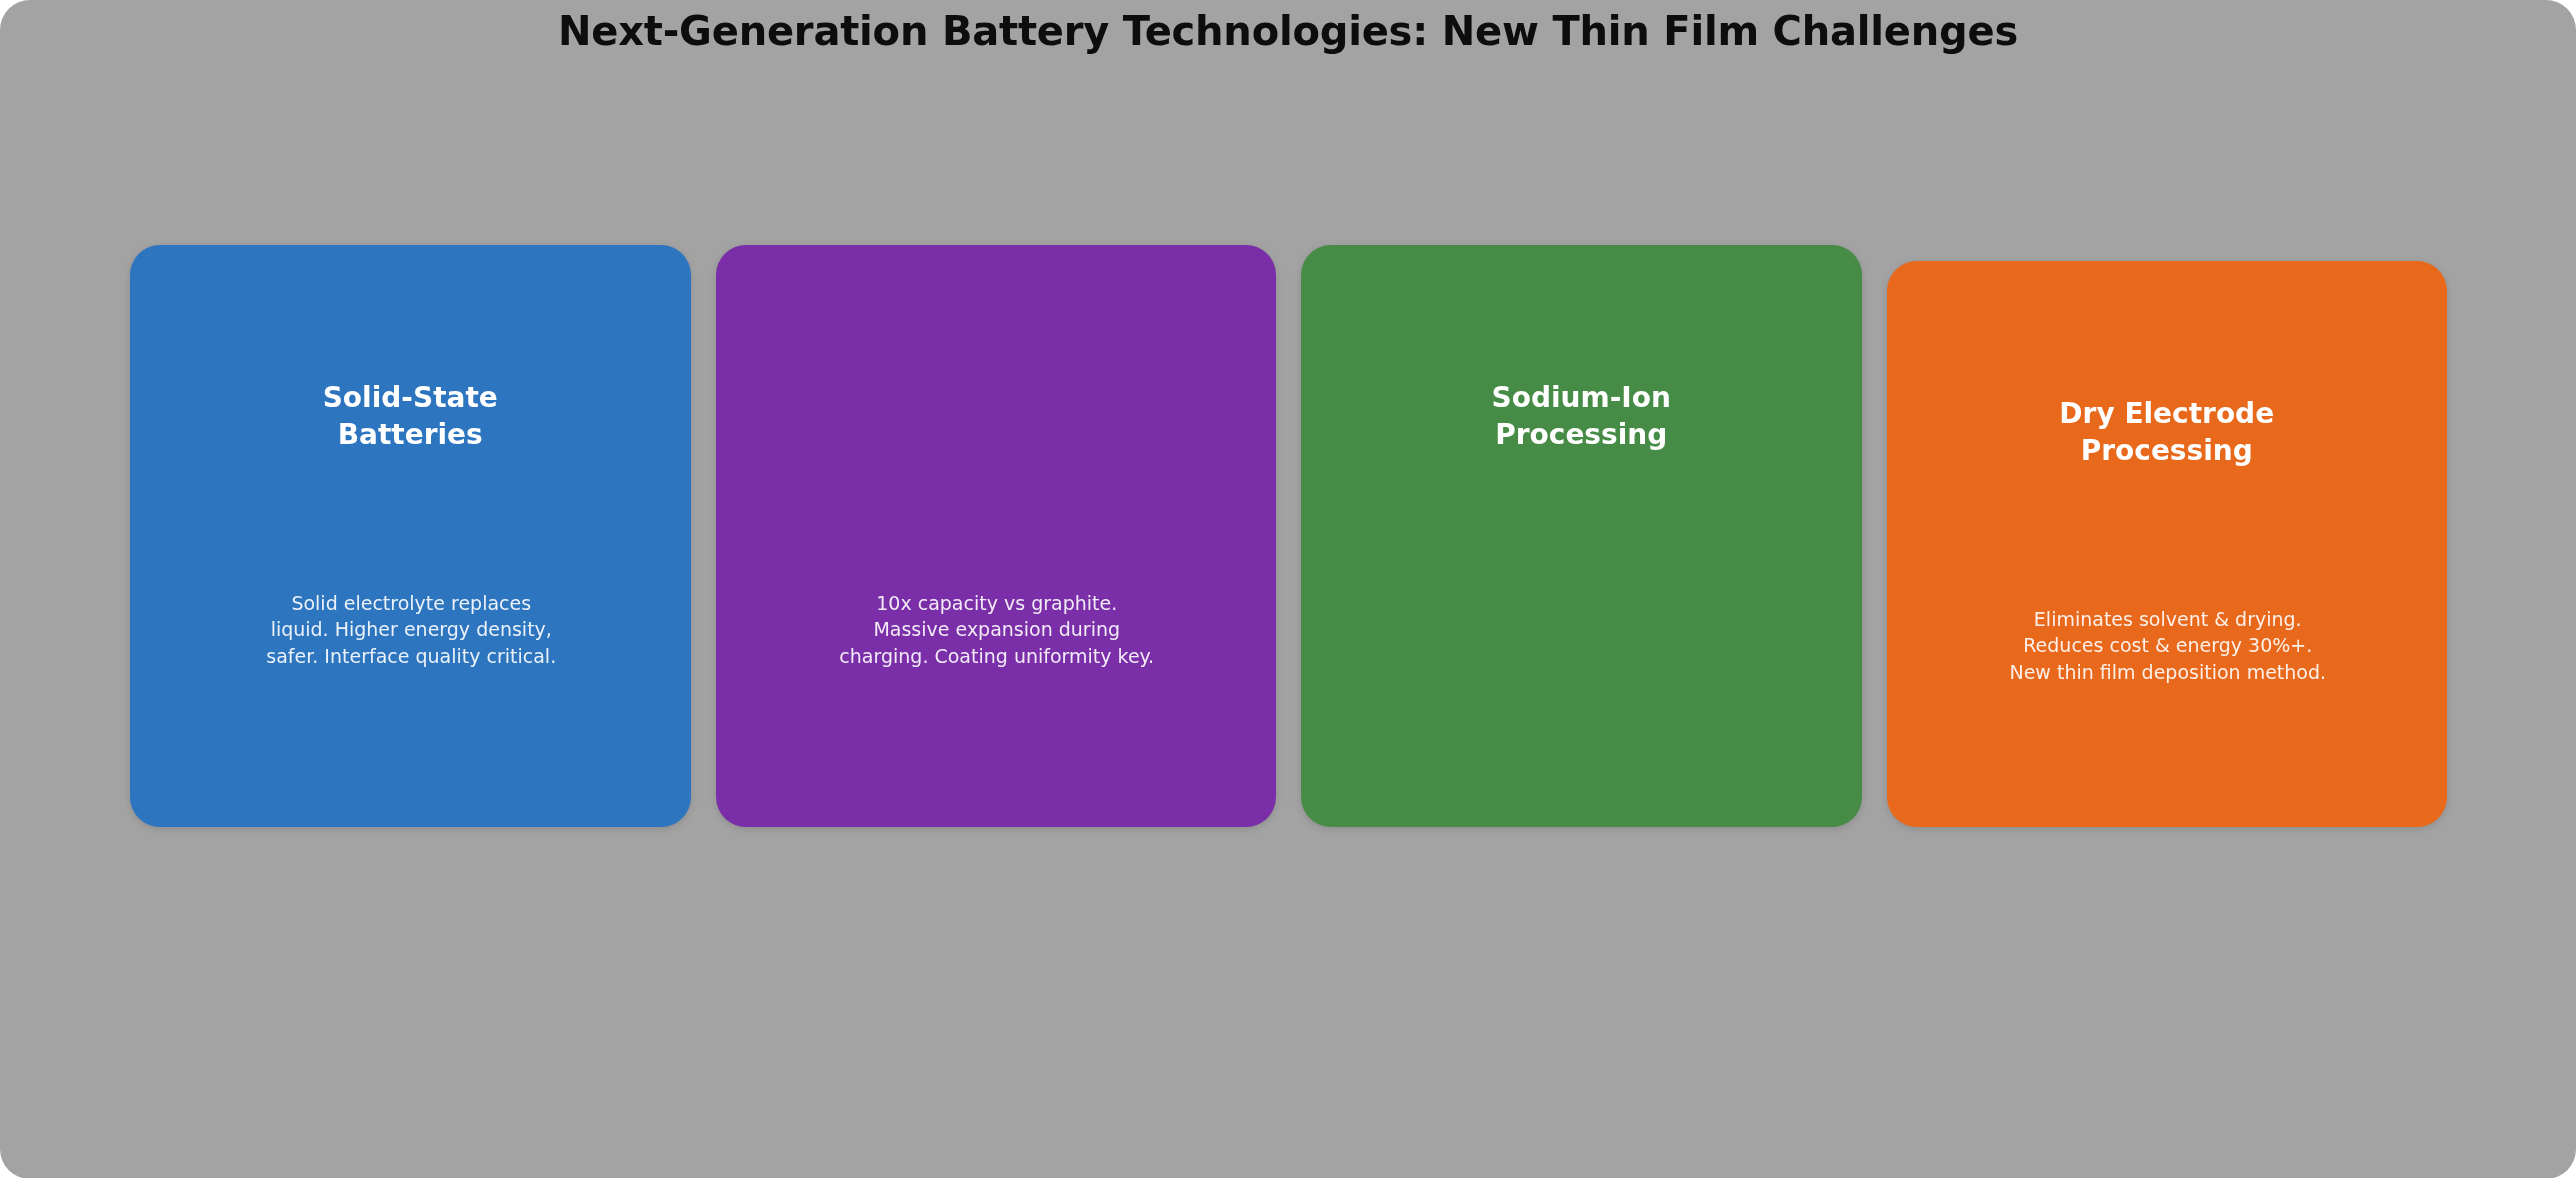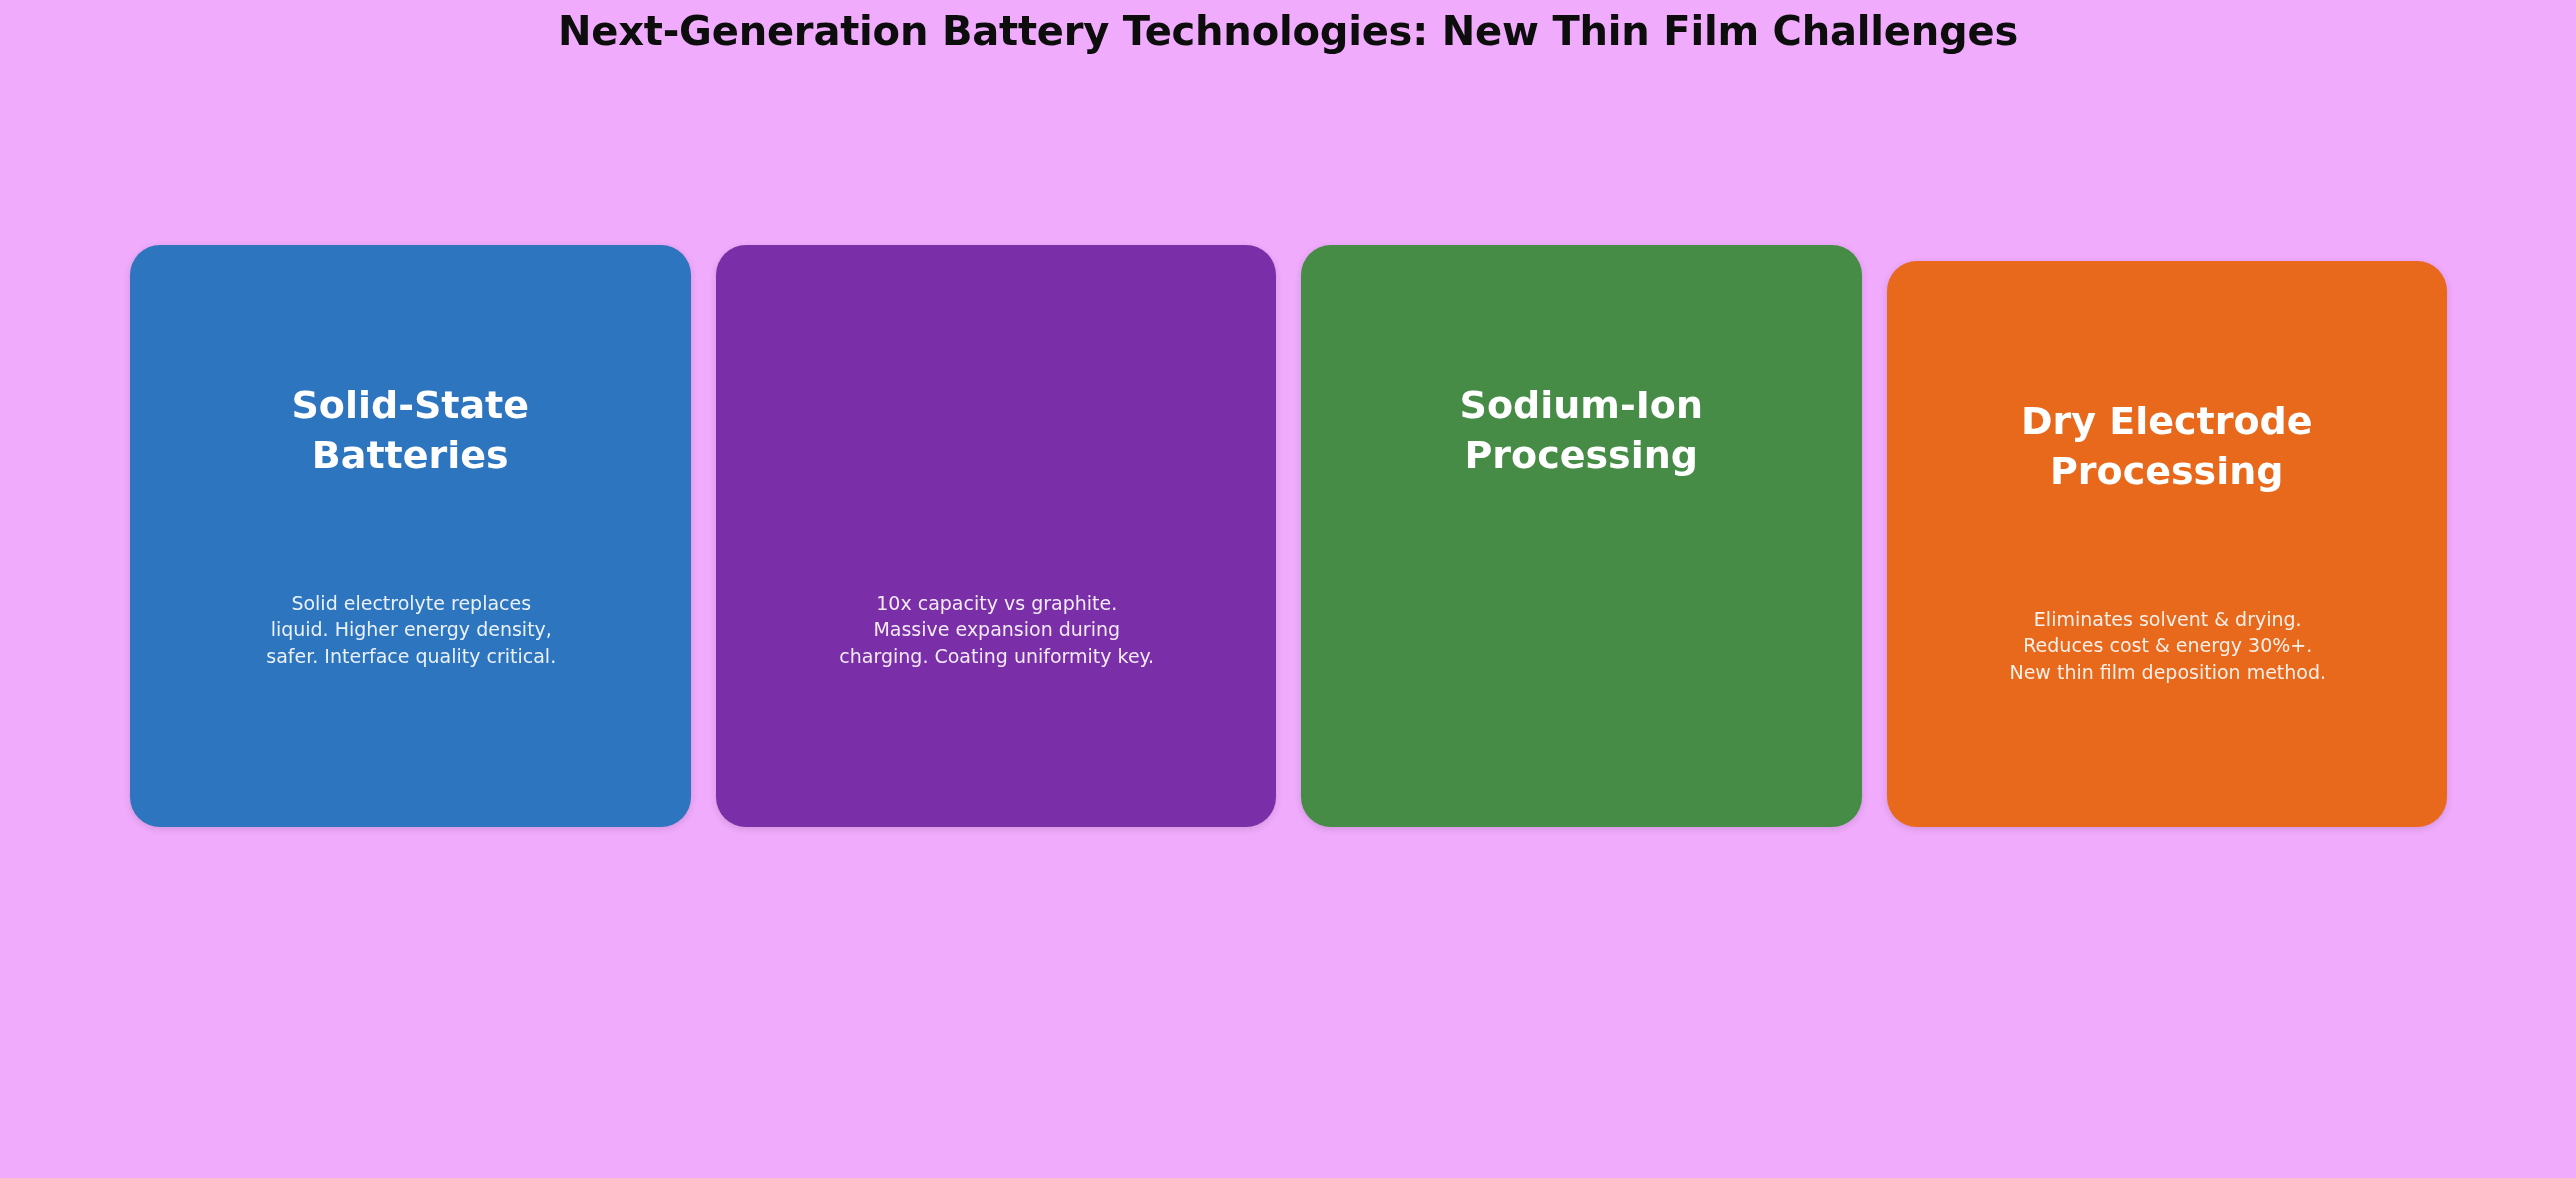--- a/index.html
+++ b/index.html
@@ -13,21 +13,22 @@
     height: 1179px;
     overflow: hidden;
     font-family: "DejaVu Sans", "Liberation Sans", sans-serif;
     -webkit-font-smoothing: antialiased;
   }
 
   .page {
     position: relative;
     width: 2576px;
     height: 1179px;
-    background: #f0abfc;
+    background: #a3a3a3;
+    border-radius: 30px;
   }
 
   
   .page-title {
     position: absolute;
     top: 8px;
     left: 0;
     width: 2576px;
     text-align: center;
     font-size: 40px;
@@ -72,21 +73,21 @@
     overflow: hidden;
   }
 
   .card-title {
     position: absolute;
     left: 0;
     right: 0;
     top: 135px;
     text-align: center;
     color: #ffffff;
-    font-size: 38px;
+    font-size: 28px;
     font-weight: bold;
     line-height: 1.32;
     white-space: pre-line;
     padding: 0 14px;
     box-sizing: border-box;
   }
 
   .card-desc {
     position: absolute;
     left: 2px;

